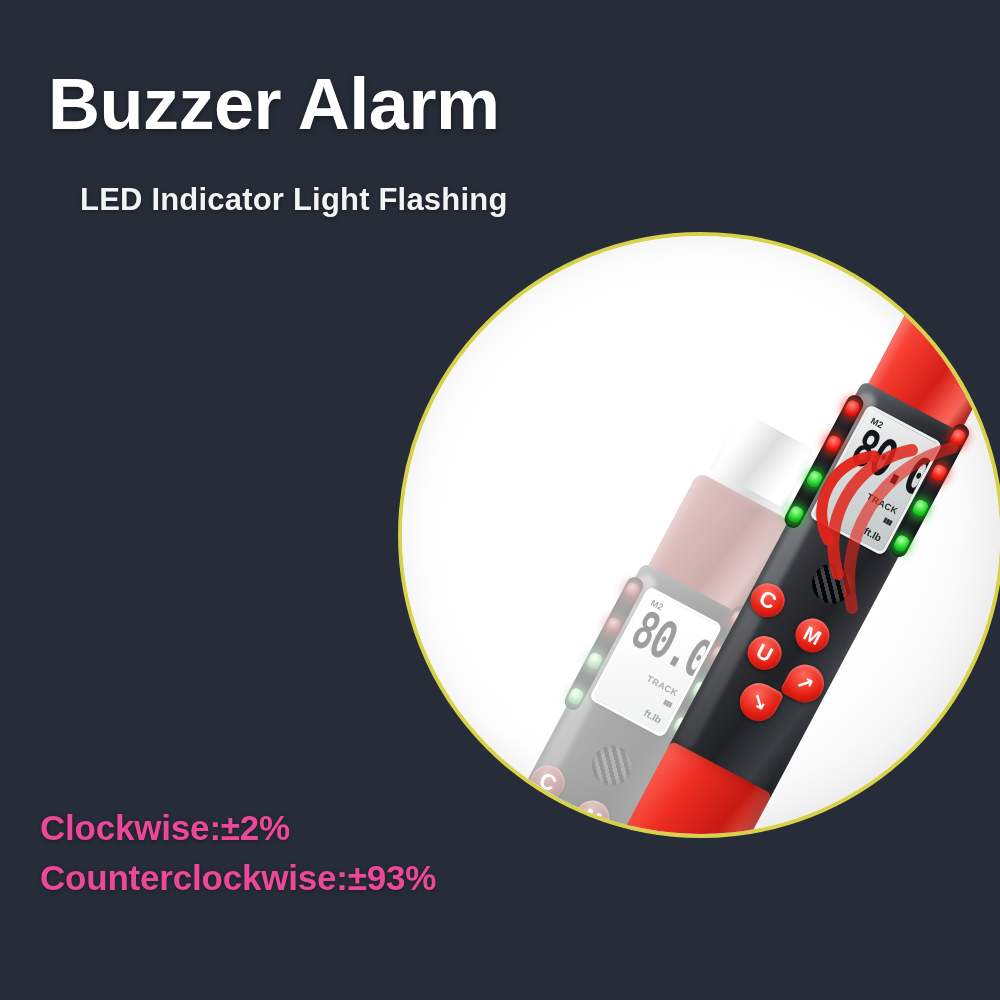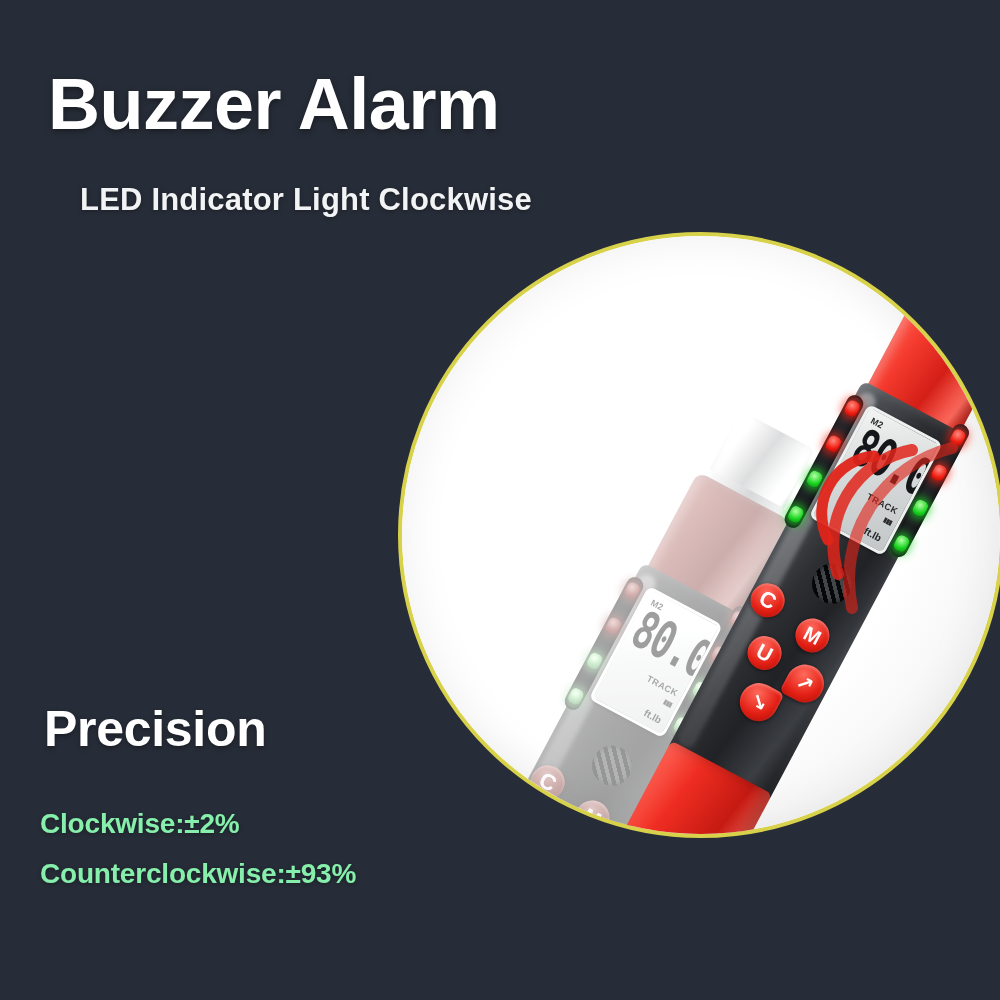--- a/index.html
+++ b/index.html
@@ -26,21 +26,21 @@
     text-shadow:0 1px 4px rgba(0,0,0,.4);
   }
   .precision{
     position:absolute;left:44px;top:700px;
     font-size:50px;font-weight:700;color:#ffffff;
     letter-spacing:-0.3px;white-space:nowrap;
     text-shadow:0 2px 5px rgba(0,0,0,.4);
   }
   .spec{
     position:absolute;left:40px;
-    font-size:28px;font-weight:700;color:#86efac;
+    font-size:35px;font-weight:700;color:#ec4899;
     letter-spacing:-0.2px;white-space:nowrap;
     text-shadow:0 1px 4px rgba(0,0,0,.4);
   }
   .spec-1{top:808px;}
   .spec-2{top:858px;}
 
   
   .photo-circle{
     position:absolute;left:398px;top:232px;
     width:606px;height:606px;border-radius:50%;
@@ -214,23 +214,22 @@
     pointer-events:none;
   }
 </style>
 </head>
 <body>
 
 <div class="stage">
 
   <div class="headline">Buzzer Alarm</div>
 
-  <div class="subhead">LED Indicator Light Clockwise</div>
-
-  <div class="precision">Precision</div>
+  <div class="subhead">LED Indicator Light Flashing</div>
+
 
   <div class="spec spec-1">Clockwise:±2%</div>
 
   <div class="spec spec-2">Counterclockwise:±93%</div>
 
   <div class="photo-circle">
     <div class="circle-glow"></div>
 
     <div class="wrench wrench-ghost">
       <div class="drive"></div>

